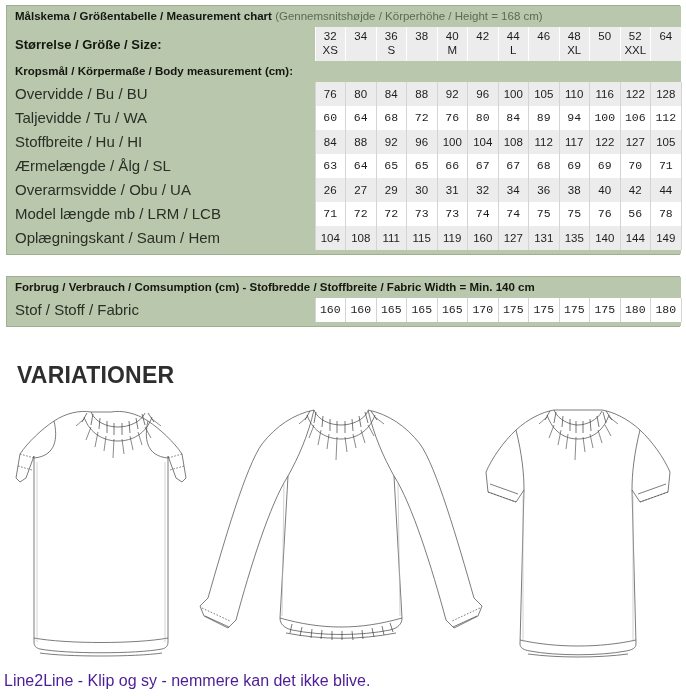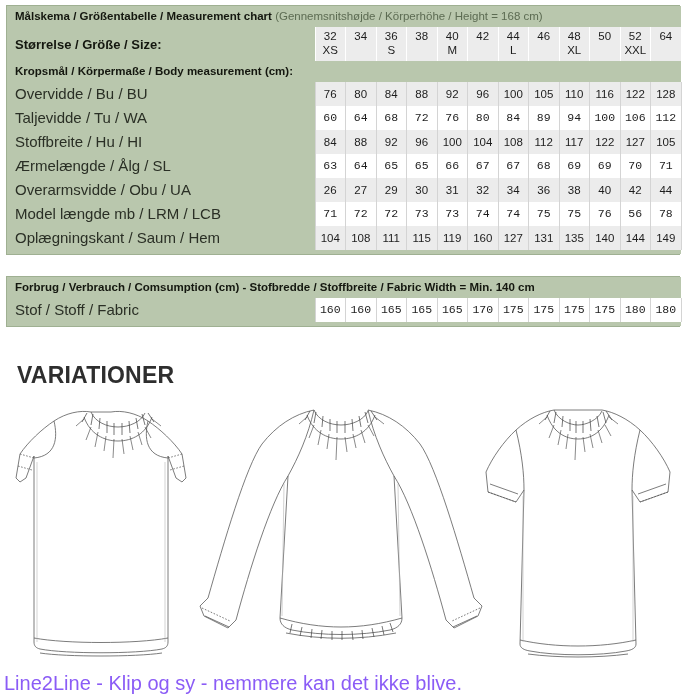--- a/index.html
+++ b/index.html
@@ -122,22 +122,22 @@
   }
   #garment-cap-sleeve   { left: -4px;  width: 240px; }
   #garment-long-sleeve  { left: 196px; width: 290px; }
   #garment-short-sleeve { left: 470px; width: 216px; }
   .garment svg { display: block; width: 100%; height: 100%; }
 
   #tagline {
     position: absolute;
     left: 4px;
     top: 672px;
-    font-size: 20px;
-    color: #8b5cf6;
+    font-size: 16px;
+    color: #4c1d95;
   }
 </style>
 </head>
 <body>
 
 <div class="page">
 
   <div class="chart-block" id="measurement-chart">
     <table class="grid">
       <colgroup id="mc-cols">

